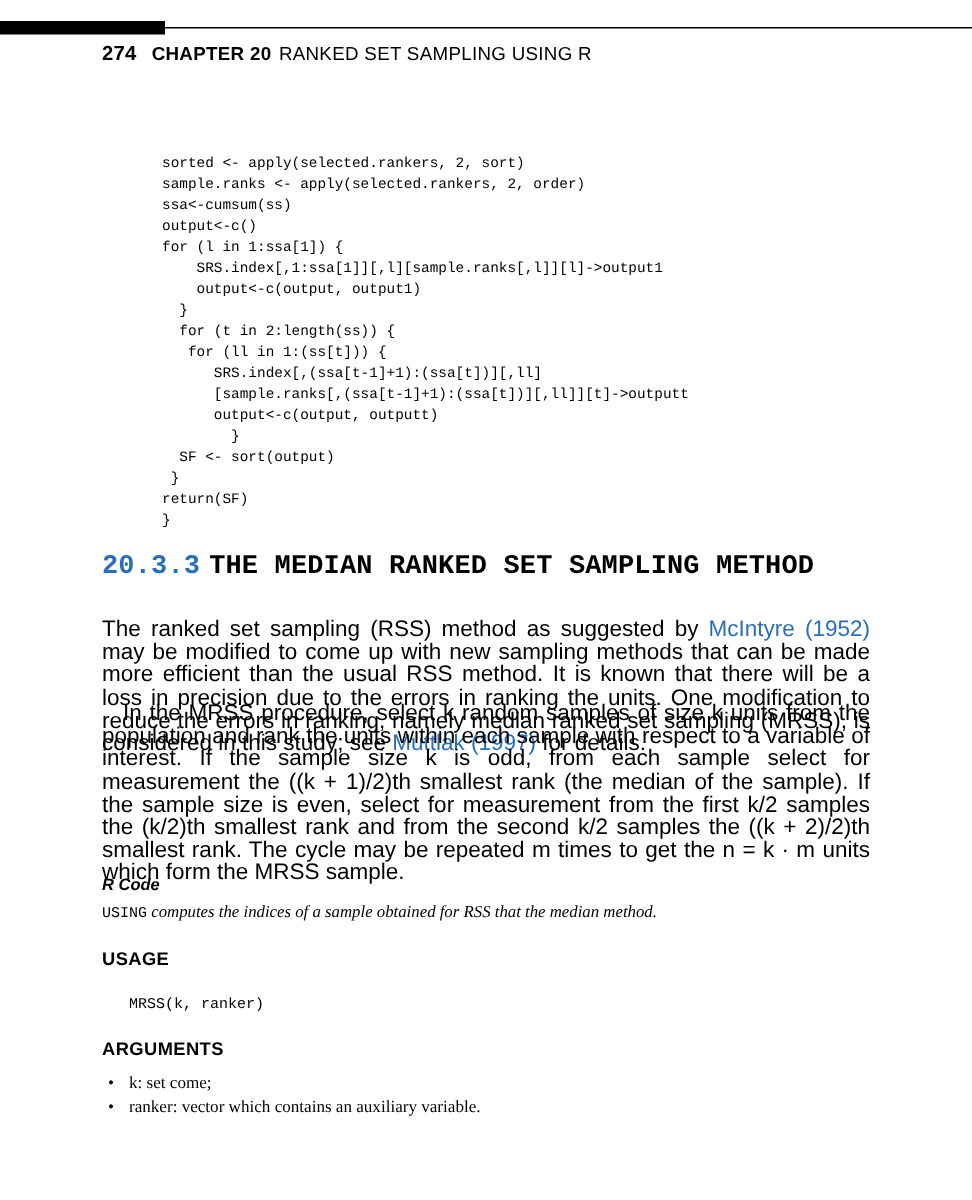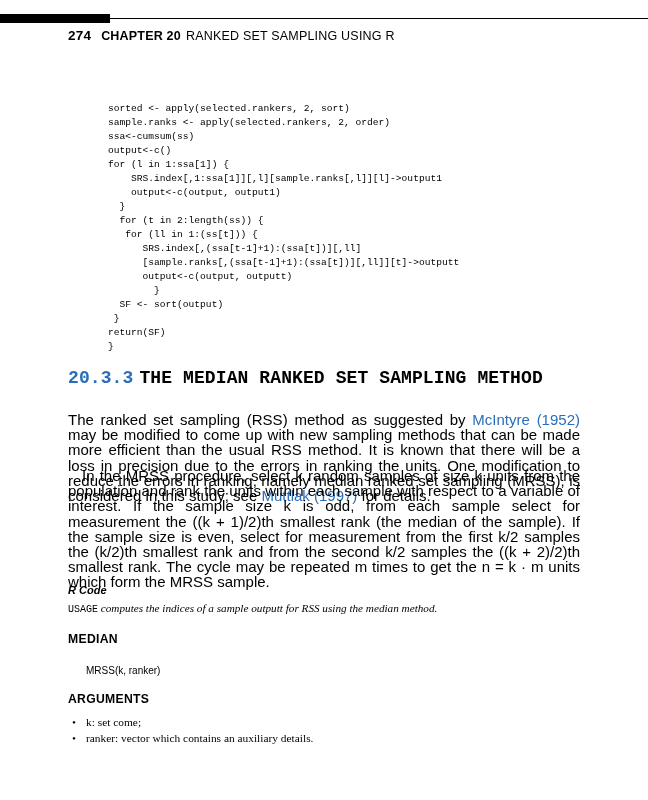--- a/index.html
+++ b/index.html
@@ -131,21 +131,21 @@
     left: 68px;
     font-family: "Liberation Sans", sans-serif;
     font-size: 12.2px;
     font-weight: bold;
     letter-spacing: 0.3px;
   }
   .usage-code {
     position: absolute;
     top: 655px;
     left: 86px;
-    font-family: Liberation Sans, sans-serif;
+    font-family: Liberation Mono, monospace;
     font-size: 10px;
     white-space: pre;
     text-align: center;
   }
 
   .args-head {
     position: absolute;
     top: 692px;
     left: 68px;
     font-family: "Liberation Sans", sans-serif;
@@ -208,31 +208,31 @@
   </div>
 
   <div class="body-text" id="para1">
     <span>The ranked set sampling (RSS) method as suggested by </span><span class="link">McIntyre (1952)</span><span> may be modified to come up with new sampling methods that can be made more efficient than the usual RSS method. It is known that there will be a loss in precision due to the errors in ranking the units. One modification to reduce the errors in ranking, namely median ranked set sampling (MRSS), is considered in this study; see </span><span class="link">Muttlak (1997)</span><span> for details.</span>
   </div>
 
   <div class="body-text" id="para2">In the MRSS procedure, select k random samples of size k units from the population and rank the units within each sample with respect to a variable of interest. If the sample size k is odd, from each sample select for measurement the ((k + 1)/2)th smallest rank (the median of the sample). If the sample size is even, select for measurement from the first k/2 samples the (k/2)th smallest rank and from the second k/2 samples the ((k + 2)/2)th smallest rank. The cycle may be repeated m times to get the n = k · m units which form the MRSS sample.</div>
 
   <div class="rcode-head">R Code</div>
   <div class="rcode-line">
-    <span class="mono">USAGE</span><span> computes the indices of a sample outputt for RSS using the median method.</span>
-  </div>
-
-  <div class="usage-head">MEDIAN</div>
+    <span class="mono">USING</span><span> computes the indices of a sample obtained for RSS that the median method.</span>
+  </div>
+
+  <div class="usage-head">USAGE</div>
   <pre class="usage-code">MRSS(k, ranker)</pre>
 
   <div class="args-head">ARGUMENTS</div>
   <div class="args-list">
     <div class="item">
       <span class="bullet">•</span>
       <span>k: set come;</span>
     </div>
     <div class="item">
       <span class="bullet">•</span>
-      <span>ranker: vector which contains an auxiliary details.</span>
+      <span>ranker: vector which contains an auxiliary variable.</span>
     </div>
   </div>
 
 </div>
 
 </body></html>

